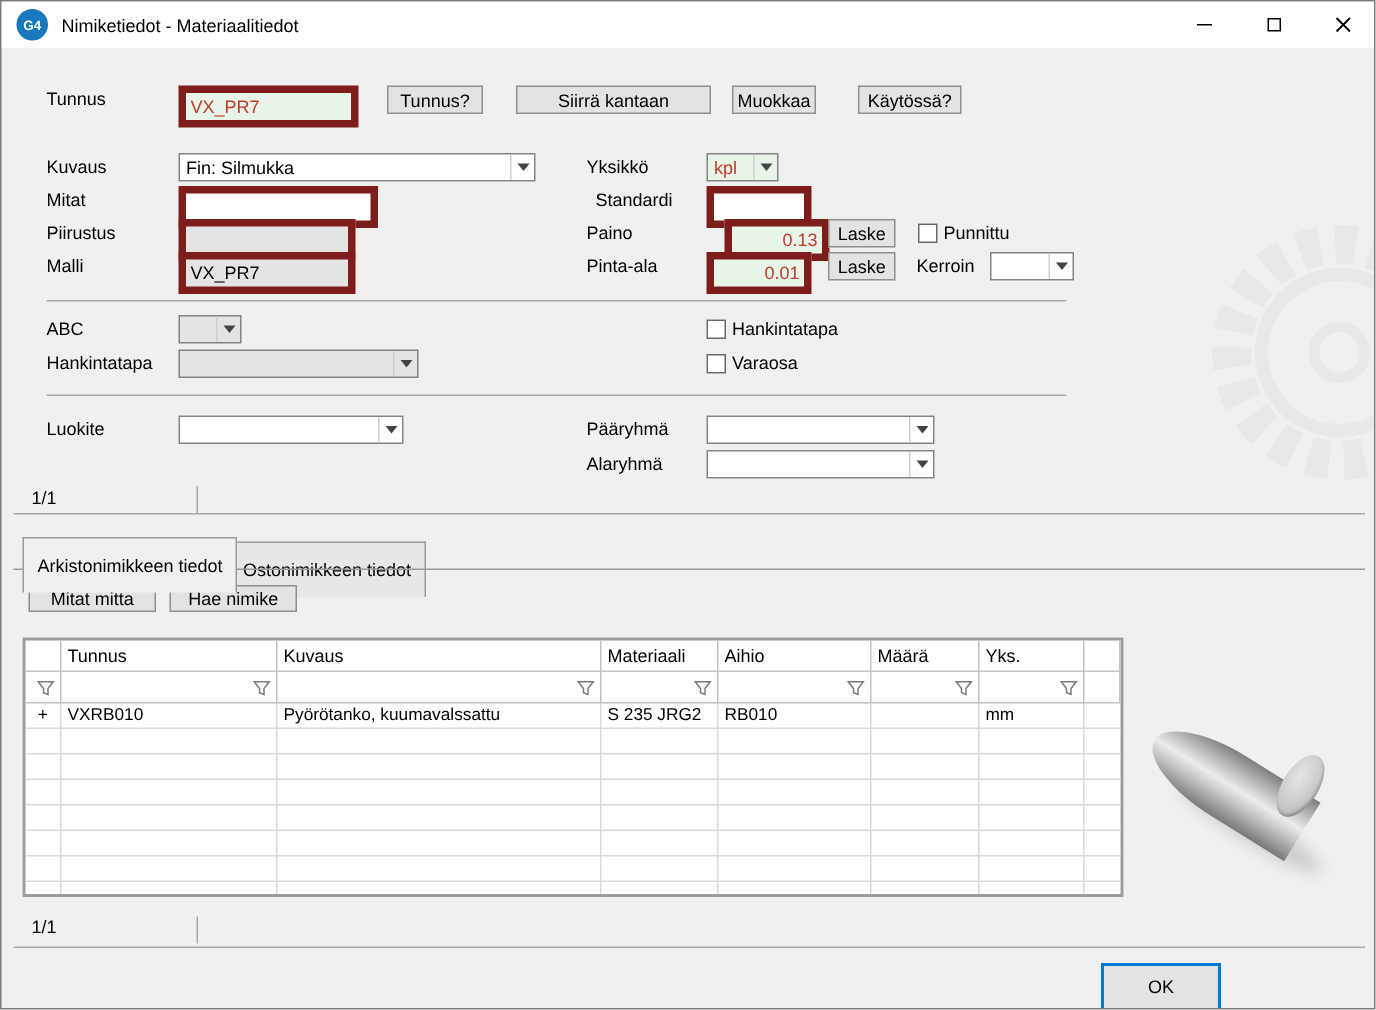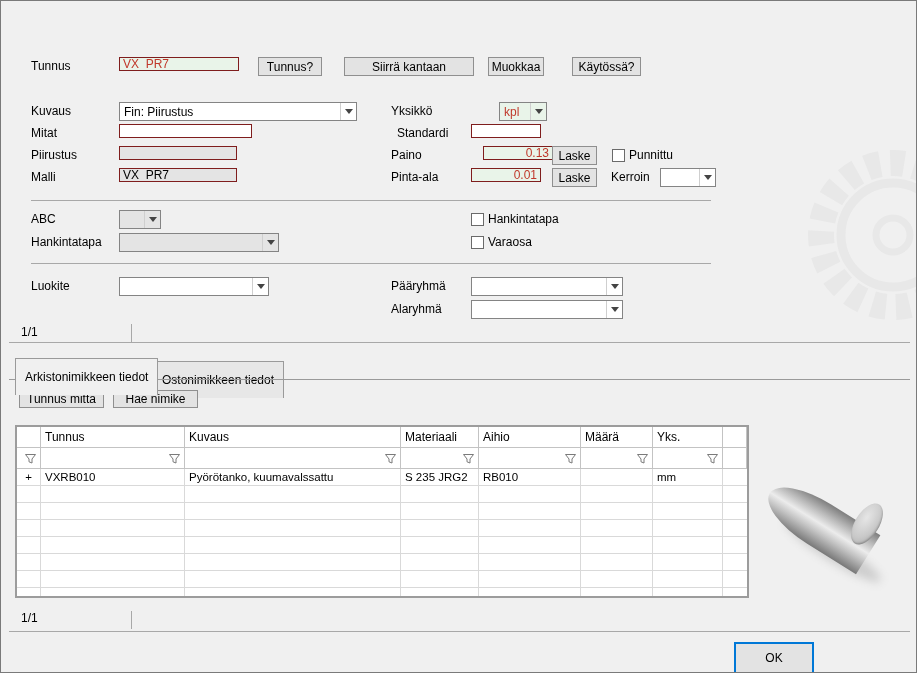--- a/index.html
+++ b/index.html
@@ -14,21 +14,21 @@
   .titlebar { position:absolute; left:0; top:0; width:100%; height:31px; background:#ffffff; }
   .appicon { position:absolute; left:10px; top:5px; width:21px; height:21px; border-radius:50%;
     background: var(--icon-blue, #1878be); color:#fff; font-size:9px; font-weight:bold;
     display:flex; align-items:center; justify-content:center; }
   .apptitle { position:absolute; left:40px; top:0; height:31px; display:flex; align-items:center; }
   .capbtn { position:absolute; top:0; width:46px; height:31px; display:flex; align-items:center; justify-content:center; background:transparent; border:none; }
   .glyph-min { width:10px; height:1px; background:#000; }
   .glyph-max { width:9px; height:9px; border:1px solid #000; }
   
   .lbl { position:absolute; height:19px; line-height:19px; white-space:nowrap; }
-  .txt { position:absolute; height:14px; border:1px solid #7f1d1d; background:#fff; font-family:"Liberation Sans",sans-serif;
+  .txt { position:absolute; height:28px; border:5px solid #7f1d1d; background:#fff; font-family:"Liberation Sans",sans-serif;
     font-size:12px; padding:0 3px; }
   .txt.green { background: var(--highlight-bg, #e9f4e9); color: var(--highlight-text, #c0392b); }
   .txt.gray  { background:#e4e4e4; }
   .txt.right { text-align:right; }
   .combo { position:absolute; height:19px; border:1px solid #848484; background:#fff; display:flex; align-items:center; }
   .combo.gray { background:#e4e4e4; }
   .combo.green { background: var(--highlight-bg, #e9f4e9); }
   .combo .ctext { flex:1; padding:0 4px; white-space:nowrap; overflow:hidden; font-size:12px; }
   .combo.green .ctext { color: var(--highlight-text, #c0392b); }
   .combo .carrow { width:16px; height:100%; border-left:1px solid #cfcfcf; display:flex; align-items:center; justify-content:center; }
@@ -77,37 +77,52 @@
 <div class="window">
 
   <svg class="watermark" width="190" height="230" viewBox="0 0 190 230">
     <g fill="none" stroke="#e3e3e3">
       <circle cx="150" cy="112" r="72" stroke-width="26" stroke-dasharray="14 10"></circle>
       <circle cx="150" cy="112" r="52" stroke-width="9"></circle>
       <circle cx="150" cy="112" r="17" stroke-width="7"></circle>
     </g>
   </svg>
 
+  <div class="titlebar">
+    <div class="appicon">G4</div>
+    <div class="apptitle">Nimiketiedot - Materiaalitiedot</div>
+    <button class="capbtn" style="left:779px;">
+        <span class="glyph-min"></span>
+      </button>
+    <button class="capbtn" style="left:825px;">
+        <span class="glyph-max"></span>
+      </button>
+    <button class="capbtn" style="left:871px;">
+      <svg width="11" height="11" viewBox="0 0 11 11">
+          <path d="M1 1 L10 10 M10 1 L1 10" stroke="#000" stroke-width="1.2"></path>
+        </svg>
+    </button>
+  </div>
 
   <div class="lbl" style="left:30px; top:56px;">Tunnus</div>
   <input class="txt green" style="left: 118px; top: 56px; width: 120px;" value="VX_PR7">
   <button class="btn" style="left:257px; top:56px; width:64px;">Tunnus?</button>
   <button class="btn" style="left:343px; top:56px; width:130px;">Siirrä kantaan</button>
   <button class="btn" style="left:487px; top:56px; width:56px;">Muokkaa</button>
   <button class="btn" style="left:571px; top:56px; width:69px;text-align:right;">Käytössä?</button>
 
   <div class="lbl" style="left:30px; top:101px;">Kuvaus</div>
   <div class="combo" style="left:118px; top:101px; width:238px;">
-    <span class="ctext">Fin: Piirustus</span>
+    <span class="ctext">Fin: Silmukka</span>
     <span class="carrow">
         <span class="tri"></span>
       </span>
   </div>
   <div class="lbl" style="left:390px; top:101px;">Yksikkö</div>
-  <div class="combo green" style="left:470px; top:101px; width:48px;margin-left:28px;">
+  <div class="combo green" style="left:470px; top:101px; width:48px;">
     <span class="ctext">kpl</span>
     <span class="carrow">
         <span class="tri"></span>
       </span>
   </div>
 
   <div class="lbl" style="left:30px; top:123px;">Mitat</div>
   <input class="txt" style="left: 118px; top: 123px; width: 133px;" value="">
   <div class="lbl" style="left:372px; top:123px;margin-left:24px;">Standardi</div>
   <input class="txt" style="left: 470px; top: 123px; width: 70px;" value="">
@@ -180,21 +195,21 @@
   </div>
 
   <div class="lbl" style="left:20px; top:322px;">1/1</div>
   <div class="vtick" style="left:130px; top:323px; height:18px;"></div>
   <div class="hline" style="left:8px; top:341px; width:901px;"></div>
 
   <div class="tab active" style="left:14px; top:357px; height:22px;">Arkistonimikkeen tiedot</div>
   <div class="tab" style="left:151px; top:360px; height:19px;">Ostonimikkeen tiedot</div>
   <div class="hline" style="left:8px; top:378px; width:901px; background:#9a9a9a; z-index:2;"></div>
 
-  <button class="btn" style="left:18px; top:389px; width:85px; height:18px;">Tunnus mitta</button>
+  <button class="btn" style="left:18px; top:389px; width:85px; height:18px;">Mitat mitta</button>
   <button class="btn" style="left:112px; top:389px; width:85px; height:18px;">Hae nimike</button>
 
   <div class="grid">
     <div class="grow ghead">
       <div class="gc c0"></div>
       <div class="gc c1">Tunnus</div>
       <div class="gc c2">Kuvaus</div>
       <div class="gc c3">Materiaali</div>
       <div class="gc c4">Aihio</div>
       <div class="gc c5">Määrä</div>

